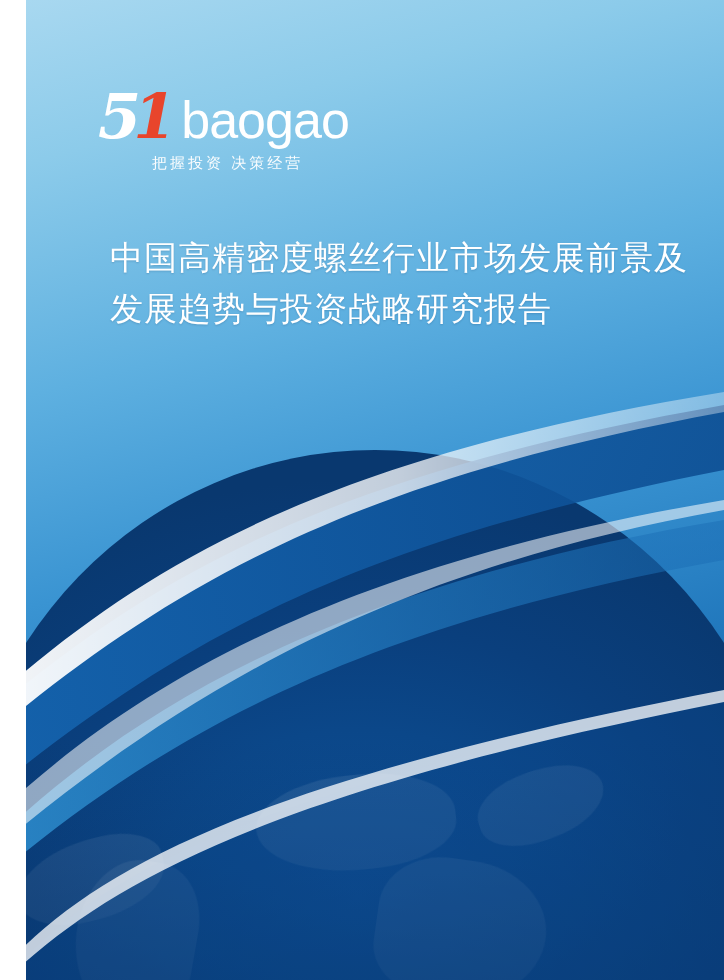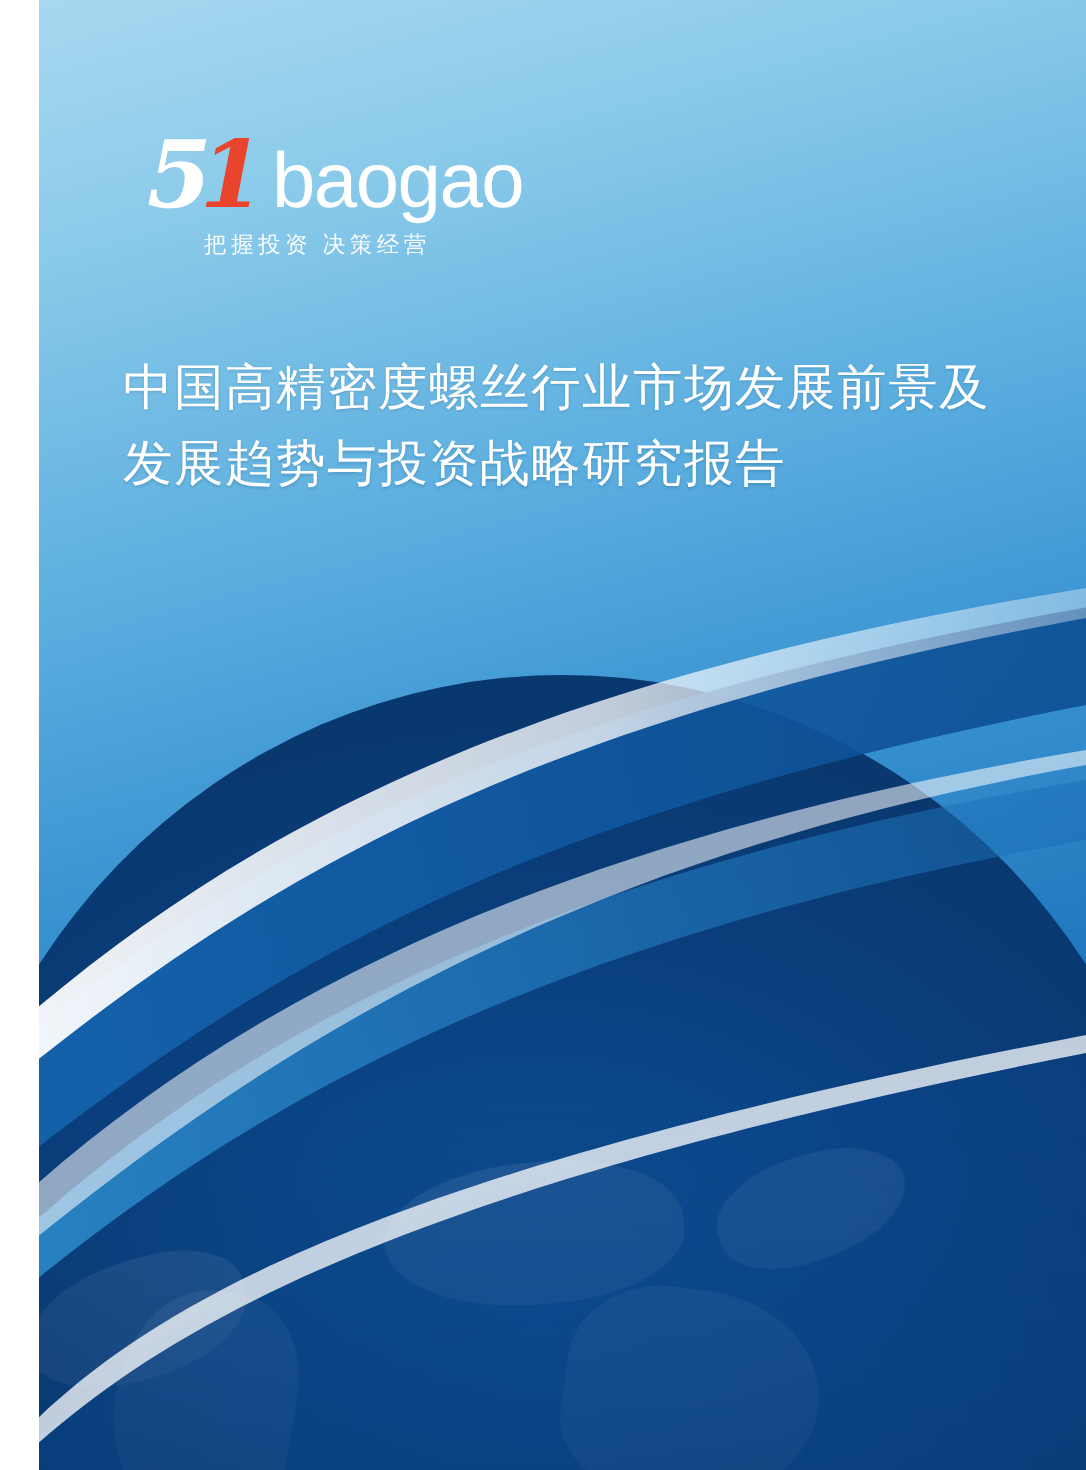--- a/index.html
+++ b/index.html
@@ -110,31 +110,31 @@
   .logo-word {
     font-family: "Liberation Sans", sans-serif;
     font-weight: normal;
     font-size: 52px;
     color: #ffffff;
     margin-left: 6px;
     letter-spacing: -1px;
   }
   .logo-sub {
     margin-top: 6px;
-    margin-left: 38px;
+    margin-left: 54px;
     font-size: 15px;
     color: #ffffff;
     letter-spacing: 3px;
     font-weight: normal;
     opacity: 0.96;
   }
   
   .title {
     position: absolute;
-    left: 56px;
+    left: 84px;
     top: 232px;
     width: 580px;
     color: #ffffff;
     font-size: 33px;
     line-height: 1.55;
     font-weight: normal;
     letter-spacing: 1px;
     font-family: "Liberation Sans", sans-serif;
     text-shadow: 0 1px 2px rgba(0,40,80,0.18);
   }

